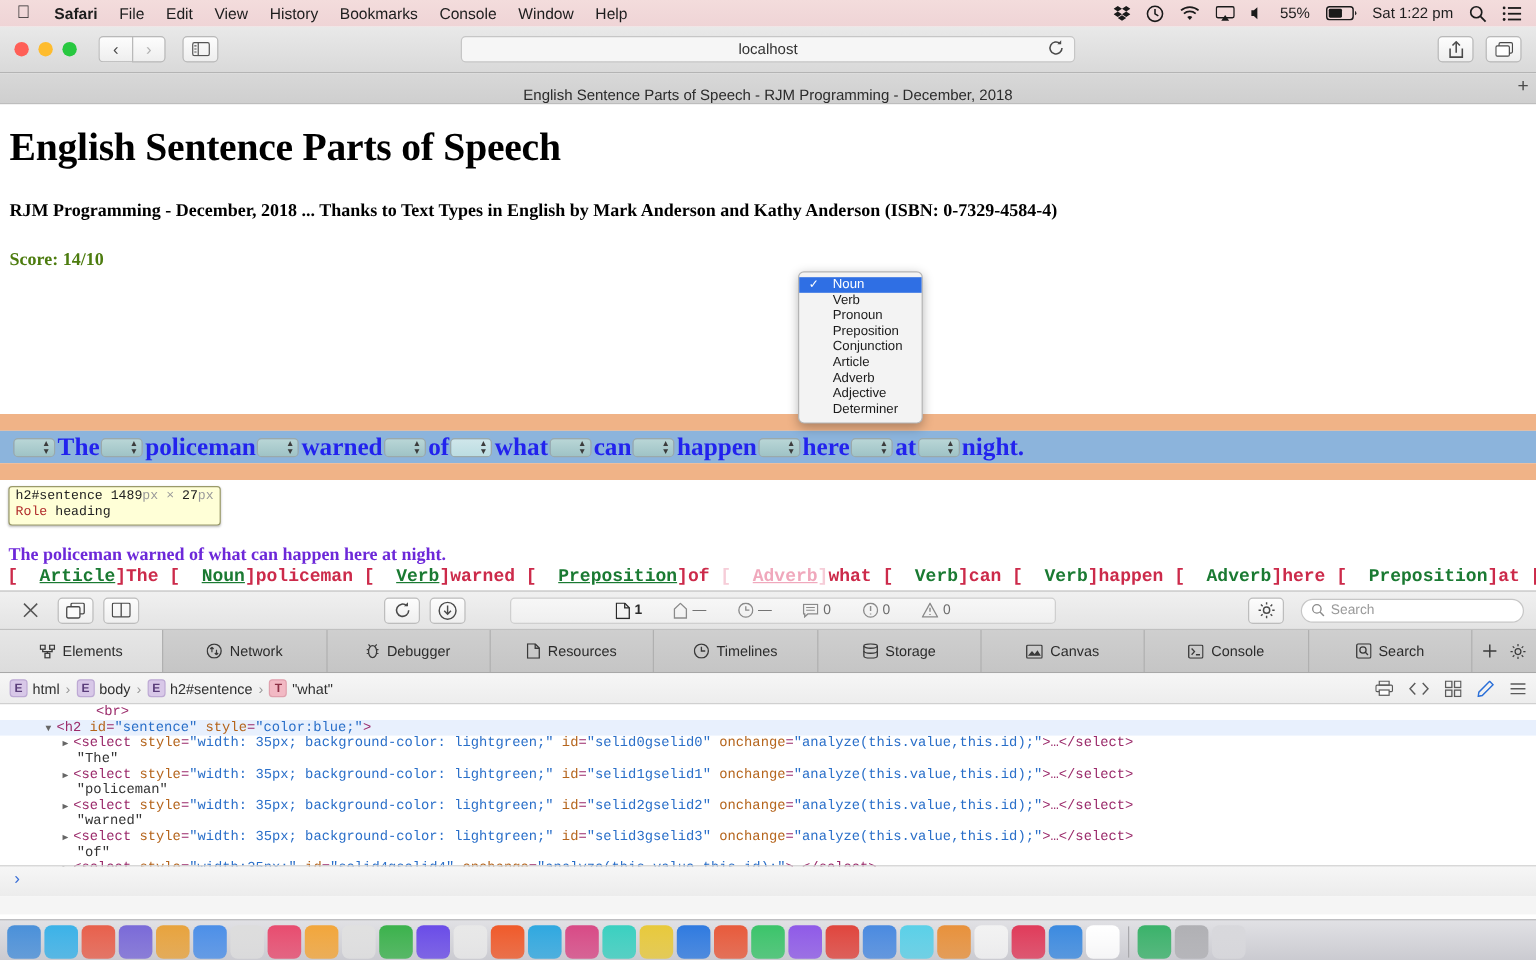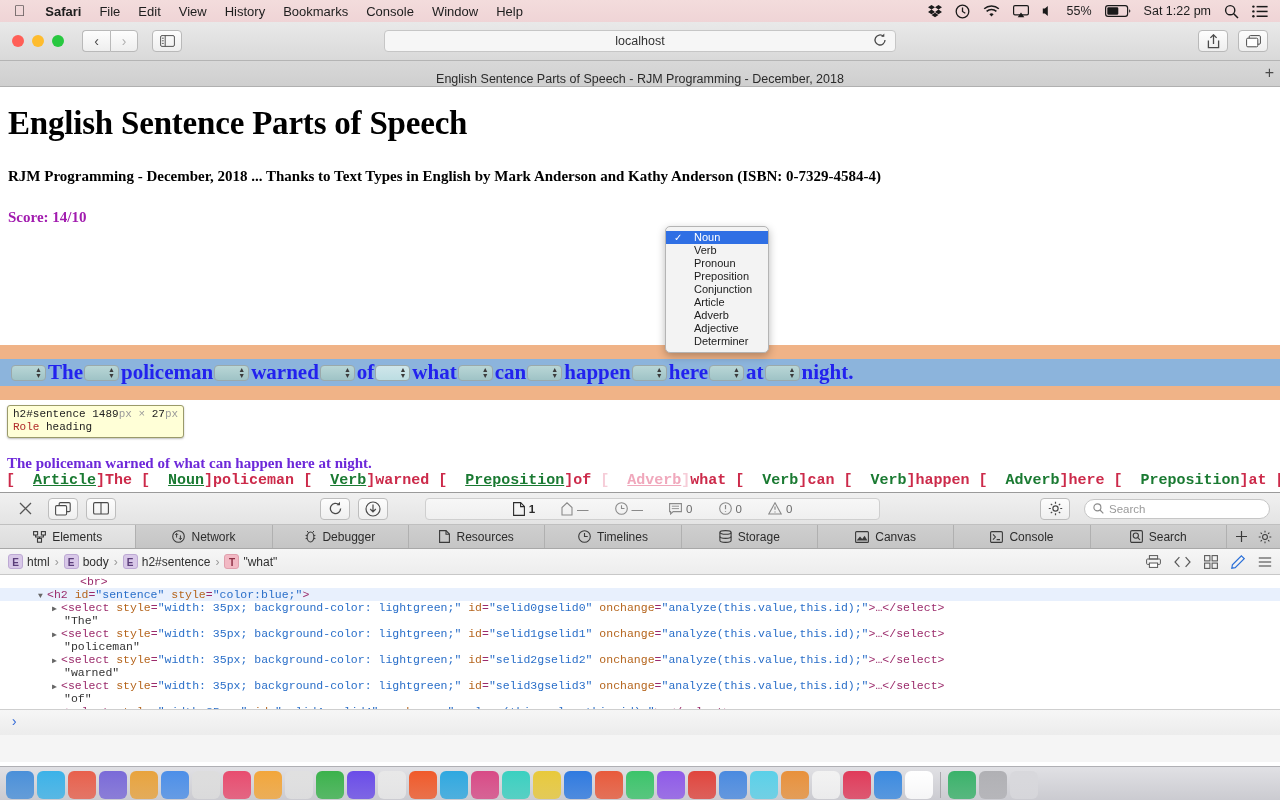--- a/index.html
+++ b/index.html
@@ -78,21 +78,21 @@
   h1.title{
     font-family:"Liberation Serif", serif; font-size:33px; font-weight:bold;
     margin:18px 0 0 8px; color:#000; letter-spacing:-0.2px;
   }
   .credit{
     font-family:"Liberation Serif", serif; font-size:15px; font-weight:bold;
     margin:26px 0 0 8px; color:#000;
   }
   .score{
     font-family:"Liberation Serif", serif; font-size:15px; font-weight:bold;
-    margin:24px 0 0 8px; color:#a21caf;
+    margin:24px 0 0 8px; color:#4d7c0f;
   }
 
   .sentence-wrap{ position:absolute; left:0; top:258px; width:1280px; }
   .band{ height:14px; background:#f0b387; }
   .sentence{
     height:27px; background:#8cb4dc; display:flex; align-items:center;
     font-family:"Liberation Serif", serif; font-weight:bold; font-size:21px;
     color:#2222ee; padding-left:10px; white-space:nowrap;
   }
   .sentence .w{ padding:0 0 0 1px; }
@@ -155,21 +155,21 @@
     position:absolute; right:10px; width:186px; height:20px;
     background:#fff; border:1px solid #c6c6c6; border-radius:10px;
     display:flex; align-items:center; padding:0 8px; gap:5px;
     font-size:11.5px; color:#9a9a9a;
   }
   .gear-btn{ position:absolute; right:210px; width:30px;height:22px;border-radius:4px;
     border:1px solid #bdbdbd;background:linear-gradient(to bottom,#fdfdfd,#efefef);
     display:flex;align-items:center;justify-content:center;}
 
   .insp-tabs{
-    height:24px; background:linear-gradient(to bottom,#cfcfcf,#c5c5c5);
+    height:36px; background:linear-gradient(to bottom,#cfcfcf,#c5c5c5);
     border-bottom:1px solid #a8a8a8; display:flex; align-items:stretch;
     font-size:12px; color:#2c2c2c;
   }
   .insp-tab{
     flex:1; display:flex; align-items:center; justify-content:center; gap:6px;
     border-right:1px solid #b0b0b0;
   }
   .insp-tab.active{ background:linear-gradient(to bottom,#e6e6e6,#dcdcdc); }
   .tabs-right{ display:flex; align-items:center; gap:10px; padding:0 8px; }
 

